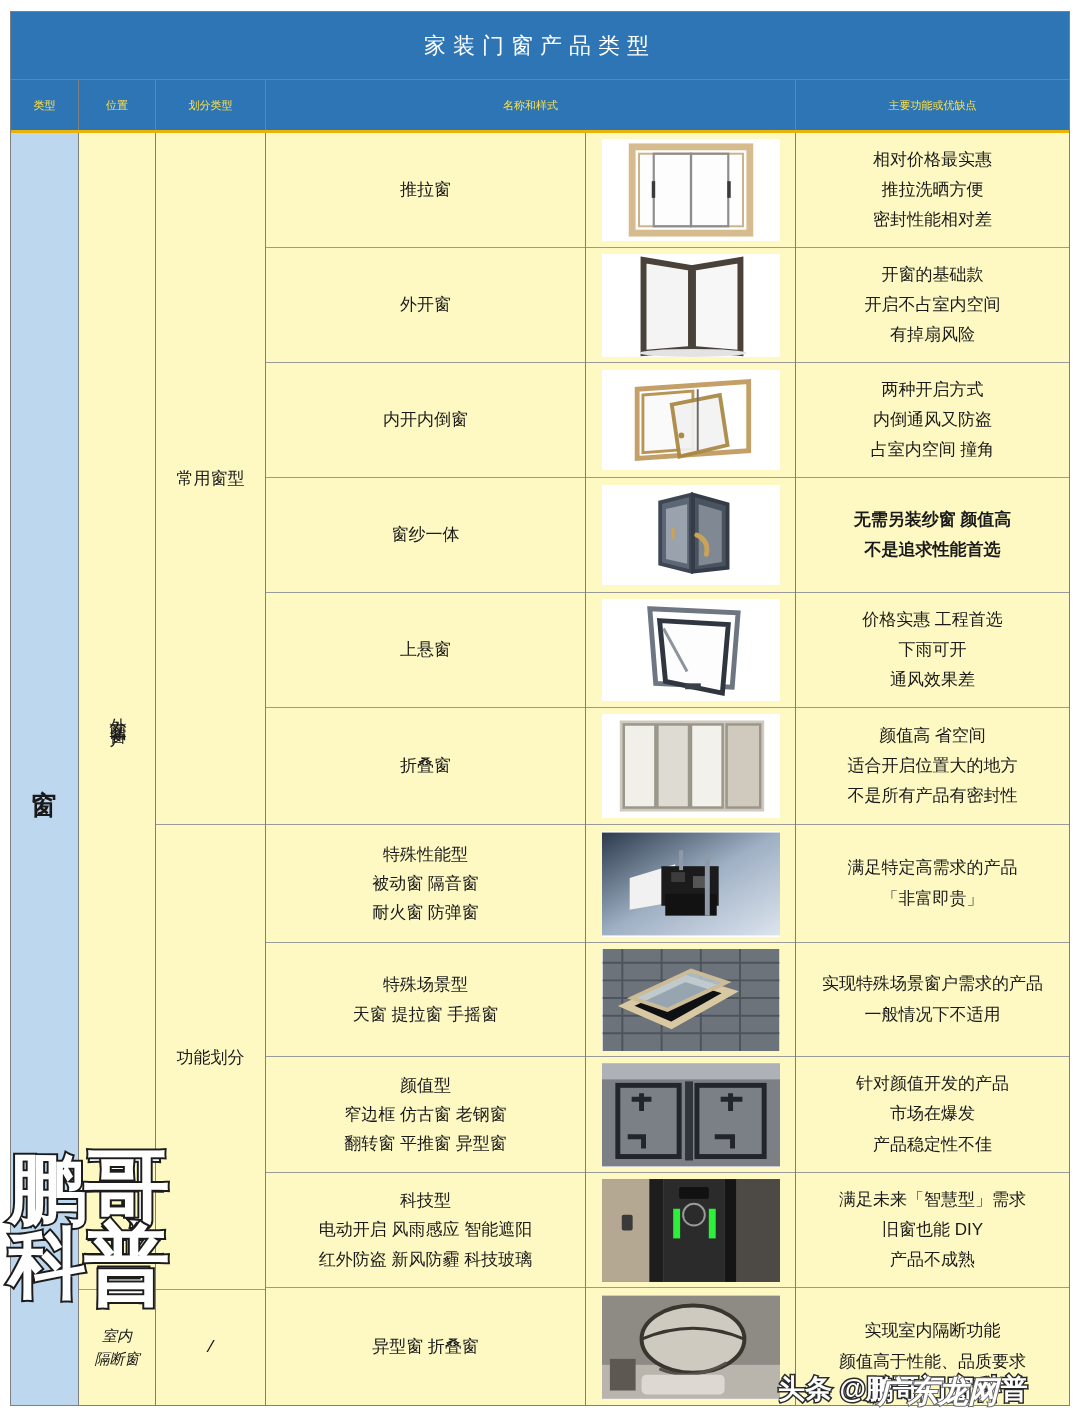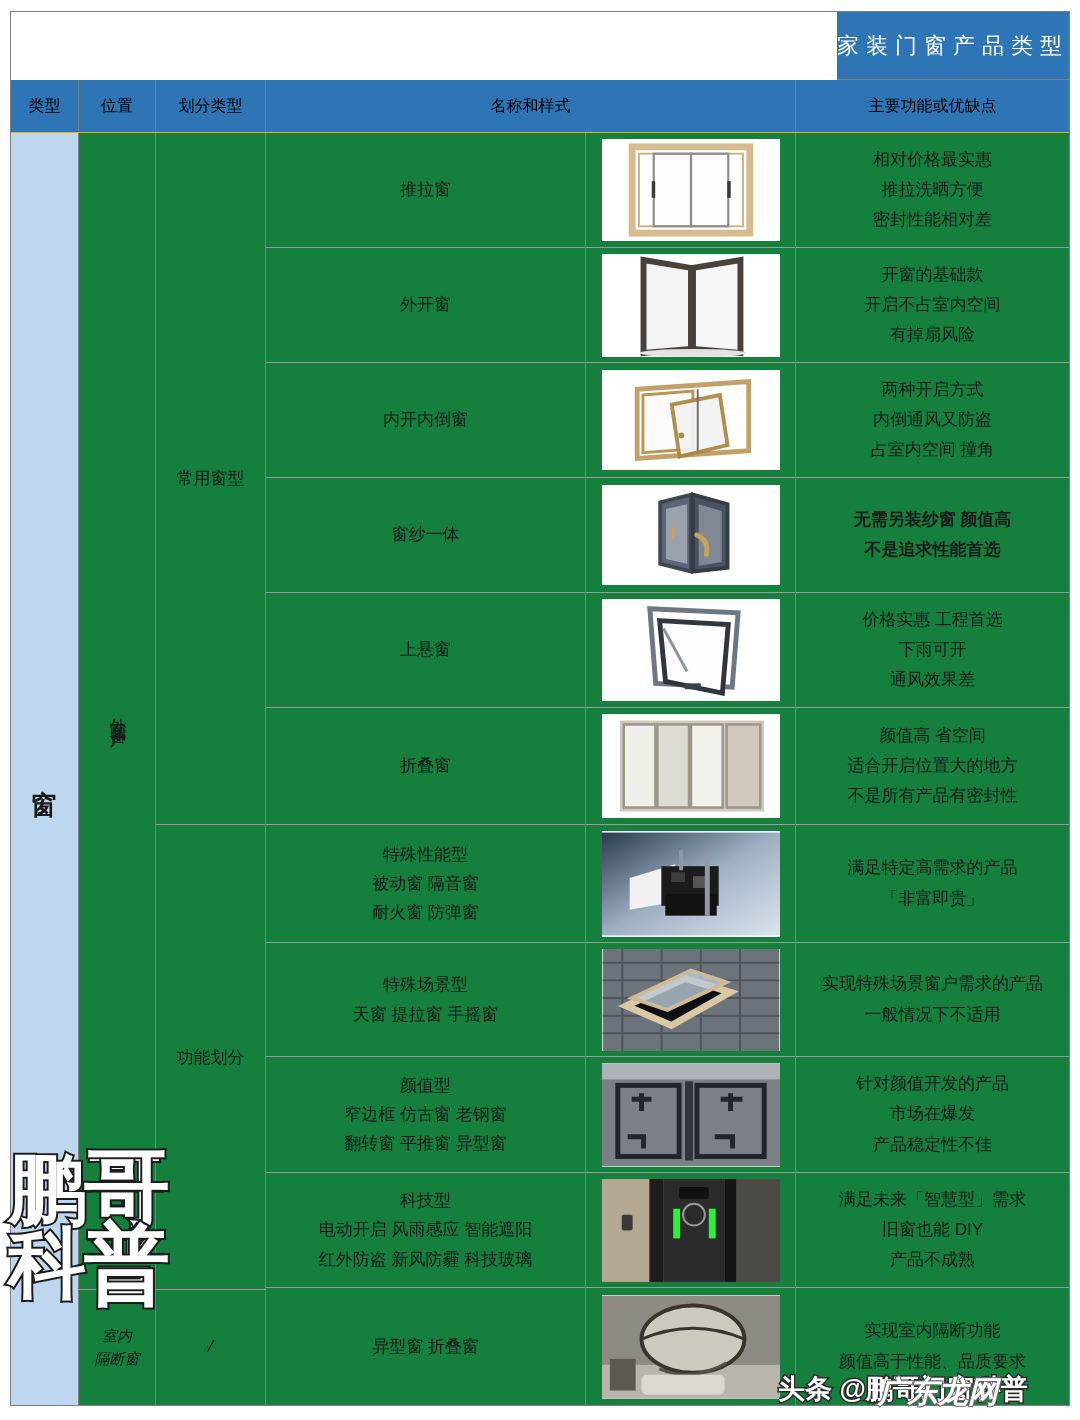--- a/index.html
+++ b/index.html
@@ -42,39 +42,39 @@
     border-bottom: 11px solid #d2d2d2;
     transform: rotate(-18deg);
   }
 
   
   .sheet {
     position: absolute; left: 10px; top: 11px;
     width: 1060px; height: 1395px;
     z-index: 2;
     border: 1px solid #7f7f7f;
-    display: flex; flex-direction: column; align-items: flex-end;
+    display: flex; flex-direction: column;
   }
   .title-bar {
     height: 68px;
     background: #2e75b6;
     color: #ffffff;
     display: flex; align-items: center; justify-content: center;
     font-size: 22px; letter-spacing: 7px;
     border-bottom: 1px solid #7f7f7f;
     flex: 0 0 auto;
   }
   .hdr-row {
     height: 53px;
     display: flex;
     background: #2e75b6;
-    color: #000000;
-    font-size: 16px;
+    color: #fde047;
+    font-size: 11px;
     flex: 0 0 auto;
-    border-bottom: 1px solid #eab308;
+    border-bottom: 3px solid #eab308;
   }
   .hdr-cell {
     display: flex; align-items: center; justify-content: center;
     border-right: 1px solid #7f7f7f;
   }
   .hdr-cell:last-child { border-right: none; }
 
   .body-wrap { flex: 1 1 auto; display: flex; }
 
   
@@ -88,21 +88,21 @@
 
   .col { display: flex; flex-direction: column; border-right: 1px solid #7f7f7f; }
   .col:last-child { border-right: none; }
 
   .type-col { background: #bdd7ee; align-items: center; justify-content: center; }
   .type-label {
     font-size: 26px; font-weight: 700; color: #1a1a1a;
     writing-mode: vertical-rl; text-orientation: upright;
   }
 
-  .pos-col, .div-col, .nm-col, .im-col, .ft-col { background: #15803d; }
+  .pos-col, .div-col, .nm-col, .im-col, .ft-col { background: #fef9c3; }
 
   .cellbox {
     display: flex; align-items: center; justify-content: center;
     text-align: center; color: #1a1a1a;
     border-bottom: 1px solid #9a9a9a;
     position: relative;
   }
   .cellbox:last-child { border-bottom: none; }
 
   .pos-v {

